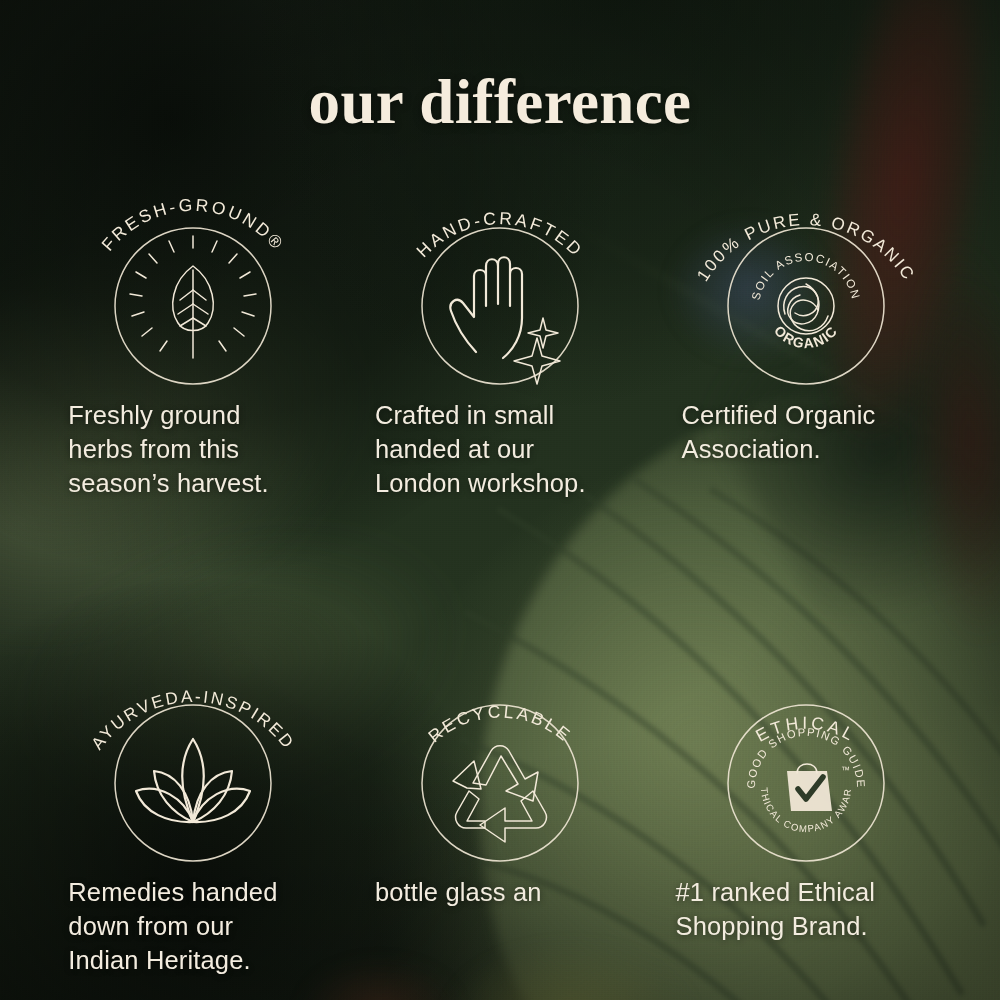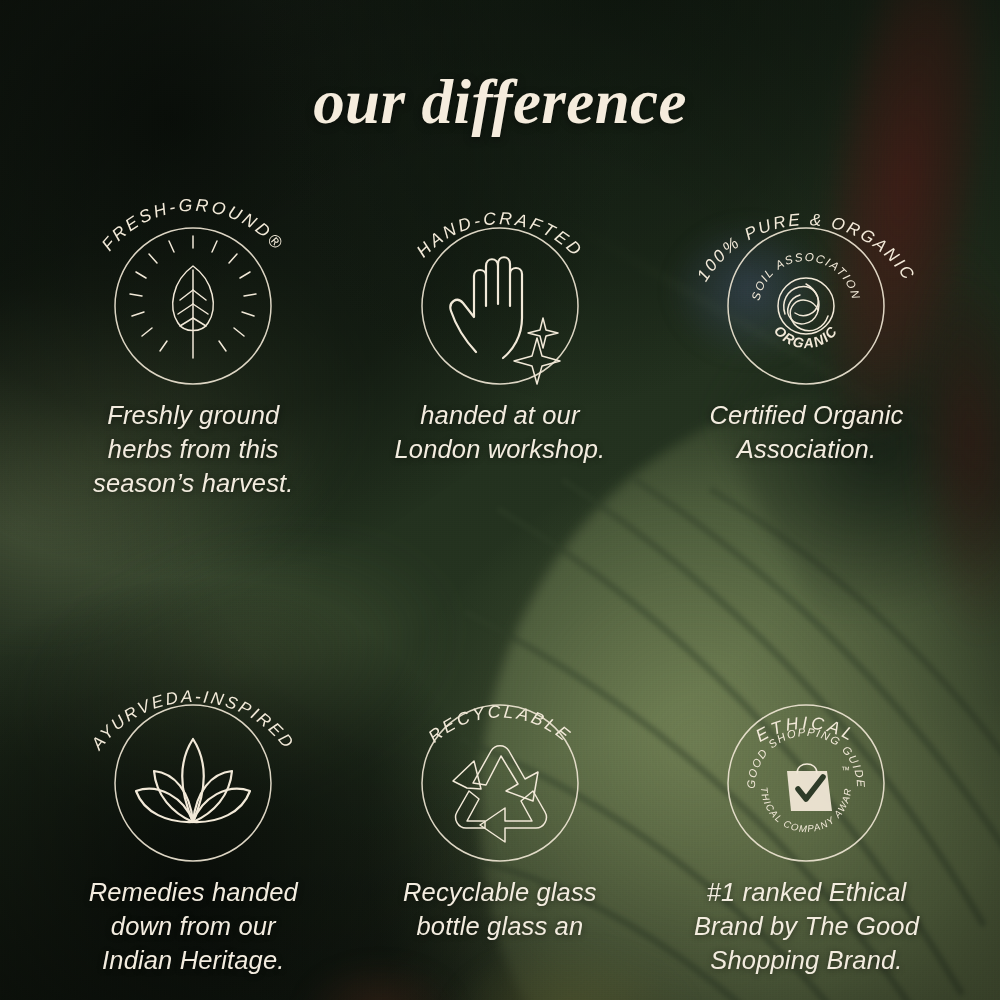--- a/index.html
+++ b/index.html
@@ -110,21 +110,21 @@
     background-image:
       repeating-linear-gradient(0deg, rgba(255,255,255,.5) 0 1px, rgba(0,0,0,0) 1px 2px),
       repeating-linear-gradient(90deg, rgba(255,255,255,.4) 0 1px, rgba(0,0,0,0) 1px 3px);
   }
   .vignette {
     inset:0;
     background:radial-gradient(ellipse 78% 74% at 50% 46%, rgba(0,0,0,0) 40%, rgba(0,0,0,.30) 82%, rgba(0,0,0,.52) 100%);
   }
 
   
-  #content { position:absolute; inset:0;font-style:italic; }
+  #content { position:absolute; inset:0; }
 
   .page-title {
     position:absolute; top:71px; left:0; width:1000px;
     text-align:center;
     font-family:"Liberation Serif", serif;
     font-size:63px; line-height:1.0;
     color:#f5ecdd; letter-spacing:.4px;
     text-shadow:0 2px 9px rgba(0,0,0,.42);
   }
 
@@ -146,21 +146,21 @@
   .arc-text.tight { letter-spacing:2.4px; font-size:17px; }
   .arc-text.wide  { letter-spacing:3.4px; }
   .ring { fill:none; stroke:#eee5d3; stroke-width:1.5; opacity:.92; }
   .gl   { fill:none; stroke:#f2e9d8; stroke-width:2.2; stroke-linecap:round; stroke-linejoin:round; }
   .gl-thin { fill:none; stroke:#f2e9d8; stroke-width:1.5; stroke-linecap:round; stroke-linejoin:round; }
   .seal-text { font-family:"Liberation Sans", sans-serif; fill:#f2e9d8; }
 
   .caption {
     margin-top:8px;
     width:250px;
-    text-align:center;
+    text-align:left;
     color:#f3ecdf;
     font-size:25.5px;
     line-height:34px;
     letter-spacing:.15px;
     text-shadow:0 1px 6px rgba(0,0,0,.45);
   }
   .caption.wideish { width:262px; }
 </style>
 </head>
 <body>
@@ -274,20 +274,21 @@
                 L123 86 C123 77 135 77 135 86 L135 128
                 L135 96 C135 88 147 88 147 96
                 L147 140
                 C147 158 138 172 128 180"></path>
               <path class="gl-thin" d="M168 140 L171 152 L183 155 L171 158 L168 170 L165 158 L153 155 L165 152 Z"></path>
               <path class="gl-thin" d="M162 160 L167 178 L185 183 L167 188 L162 206 L157 188 L139 183 L157 178 Z"></path>
             </g>
           </svg>
         </div>
         <div class="caption">
+          <div>Crafted in small</div>
           <div>handed at our</div>
           <div>London workshop.</div>
         </div>
       </div>
 
       <div class="cell">
         <div class="badge">
           <svg viewBox="0 0 250 212" aria-hidden="true">
             <defs>
               <path id="arc3" d="M 10 148 A 116 116 0 0 1 240 148"></path>
@@ -374,21 +375,20 @@
               <path class="gl-thin" d="M158 136 L170 157 C174 164 169 173 161 173 L130 173
                                        L130 187 L105 170 L130 153 L130 166 L157 166 L146 146 Z"></path>
 
               <path class="gl-thin" d="M94 136 L82 157 C78 164 83 173 91 173 L110 173
                                        L110 166 L92 166 L104 144 Z"></path>
               <path class="gl-thin" d="M92 133 L78 126 L99 106 L106 134 Z"></path>
             </g>
           </svg>
         </div>
         <div class="caption">
-          <div>Recyclable glass</div>
           <div>bottle glass an</div>
         </div>
       </div>
 
       <div class="cell">
         <div class="badge">
           <svg viewBox="0 0 250 212" aria-hidden="true">
             <defs>
               <path id="arc6" d="M 50 120 A 84 84 0 0 1 200 120"></path>
               <path id="gsgTop" d="M 74 132 A 51 51 0 0 1 176 132"></path>
@@ -409,20 +409,19 @@
                 <path fill="#f0e7d6" d="M106 116 L146 116 L151 156 L110 156 Z" opacity="0.95"></path>
                 <path class="gl-thin" d="M116 118 C116 106 136 106 136 118" fill="none"></path>
                 <path fill="none" stroke="#2e3b28" stroke-width="5.5" stroke-linecap="round" stroke-linejoin="round" d="M117 134 L125 144 L142 122"></path>
               </g>
               <text x="160" y="118" class="seal-text" style="font-size:9px">™</text>
             </g>
           </svg>
         </div>
         <div class="caption wideish">
           <div>#1 ranked Ethical</div>
-          <div>Brand by The Good</div>
           <div>Shopping Brand.</div>
         </div>
       </div>
 
     </div>
   </div>
 </div>
 
 </body></html>

